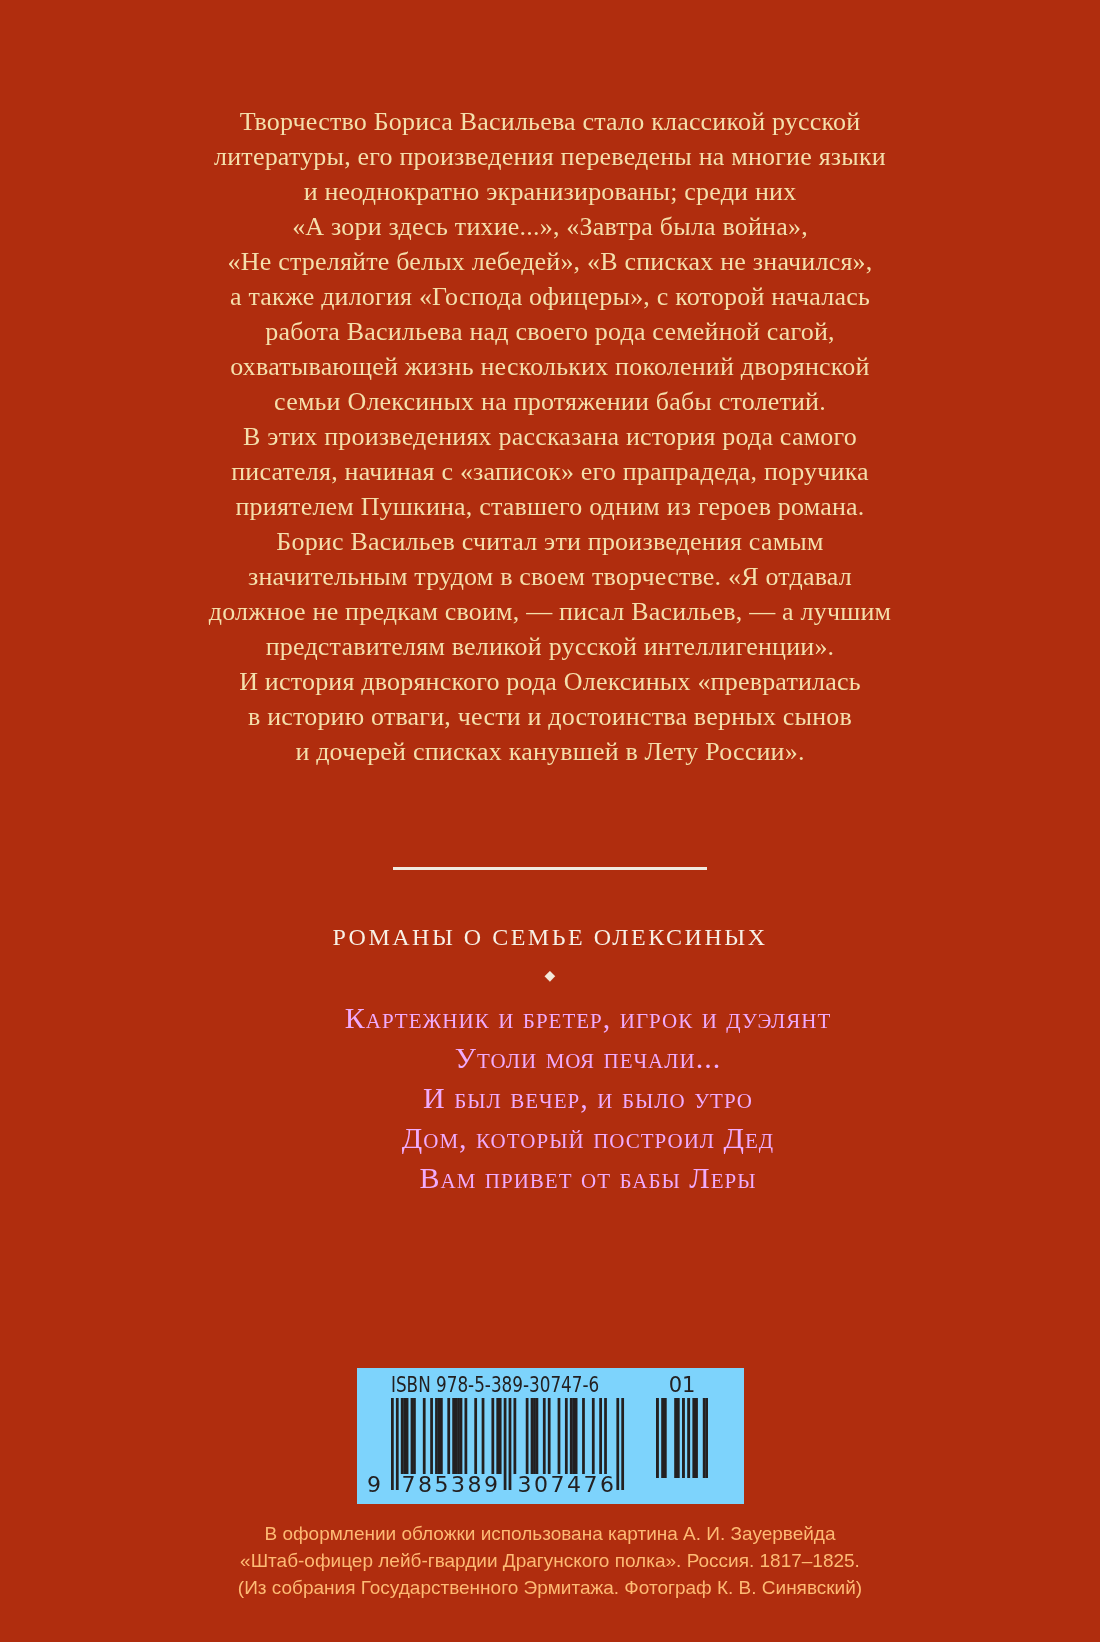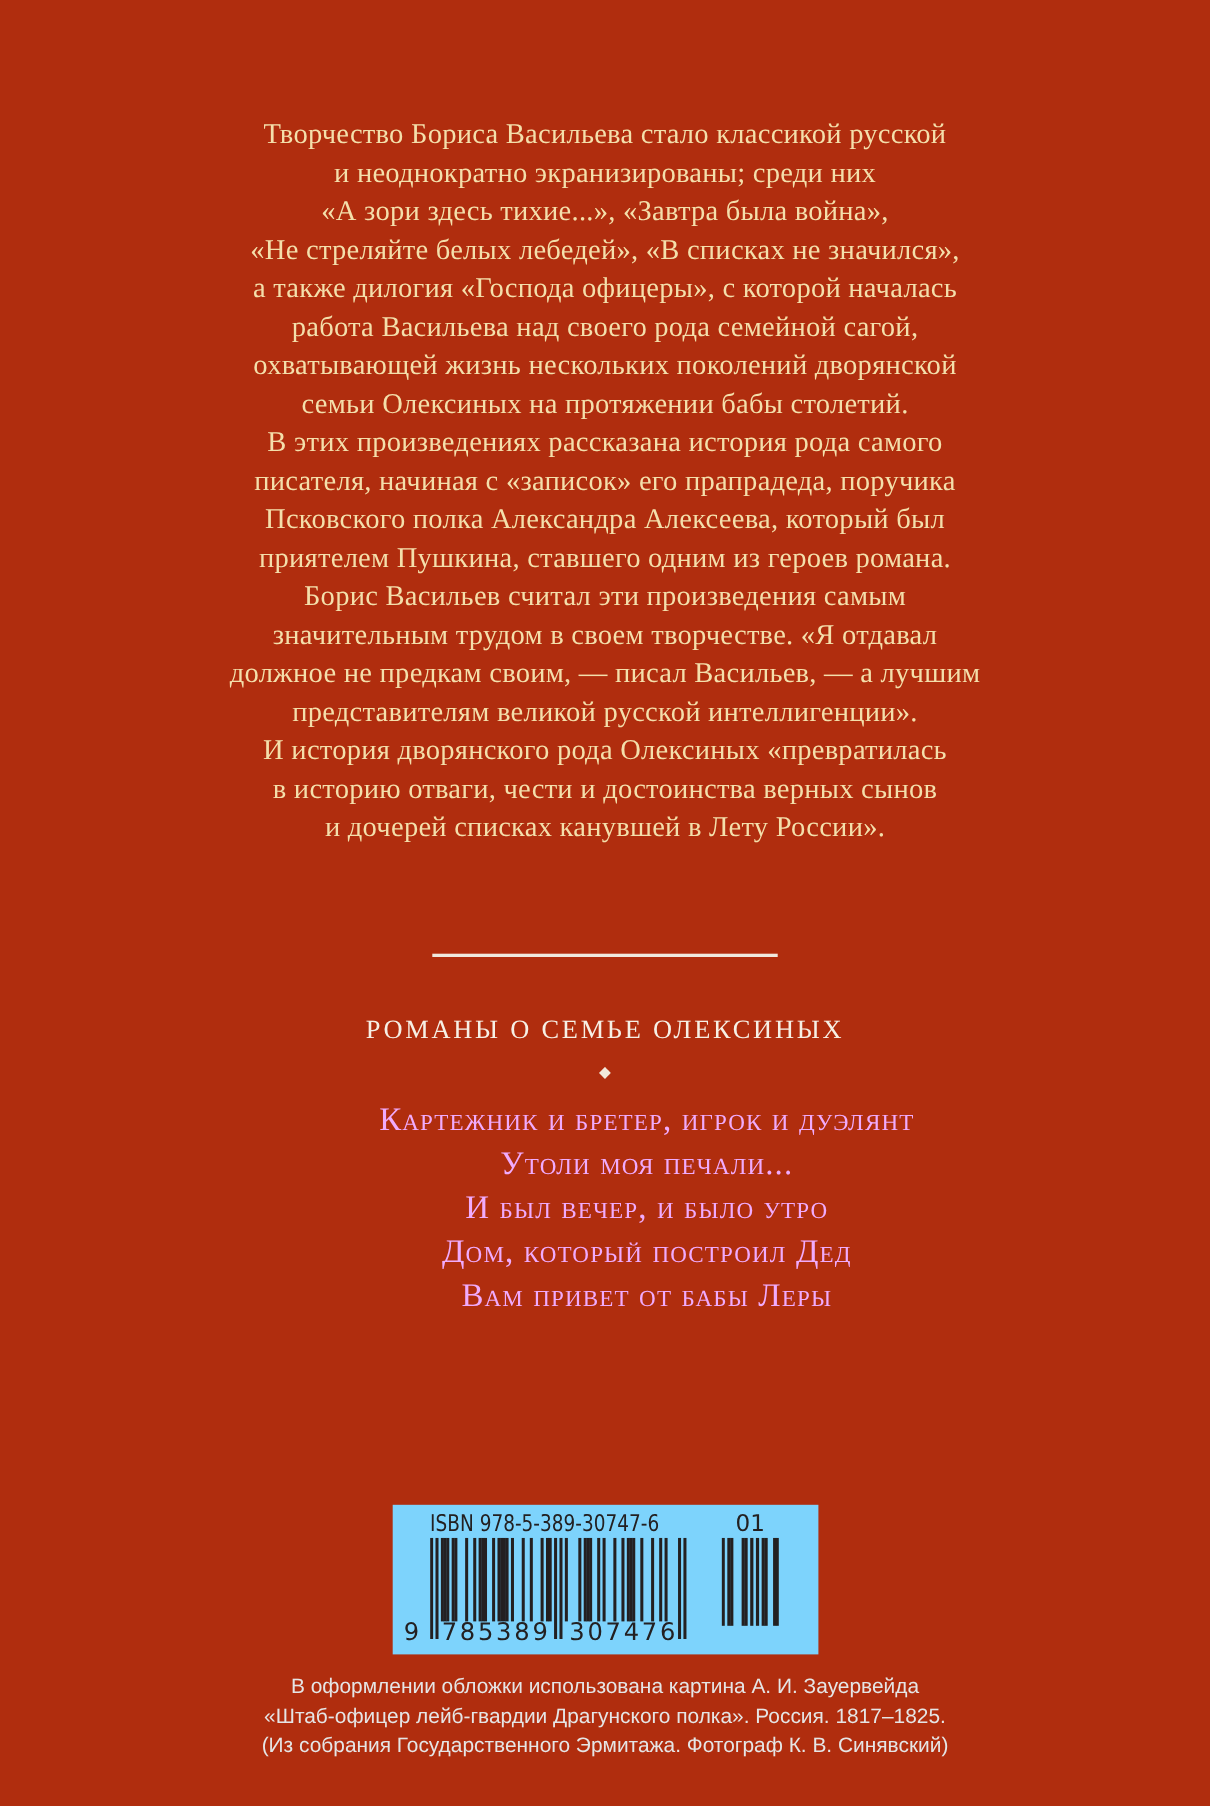--- a/index.html
+++ b/index.html
@@ -71,38 +71,38 @@
     letter-spacing: 2.5px;
   }
   .bc-d9 { left: 2px;   width: 30px;  letter-spacing: 0; }
   .bc-g1 { left: 41px;  width: 106px; }
   .bc-g2 { left: 153px; width: 114px; }
   .credits {
     position: absolute; top: 1520px; left: 70px; width: 960px;
     text-align: center;
     font-family: "Liberation Sans", sans-serif;
     font-size: 19px; line-height: 27px;
-    color: #e5e5e5;
+    color: #fdba74;
   }
 </style>
 </head>
 <body>
 
 <section class="annotation">
     <div class="annotation-line">Творчество Бориса Васильева стало классикой русской</div>
+    <div class="annotation-line">литературы, его произведения переведены на многие языки</div>
     <div class="annotation-line">и неоднократно экранизированы; среди них</div>
     <div class="annotation-line">«А зори здесь тихие...», «Завтра была война»,</div>
     <div class="annotation-line">«Не стреляйте белых лебедей», «В списках не значился»,</div>
     <div class="annotation-line">а также дилогия «Господа офицеры», с которой началась</div>
     <div class="annotation-line">работа Васильева над своего рода семейной сагой,</div>
     <div class="annotation-line">охватывающей жизнь нескольких поколений дворянской</div>
     <div class="annotation-line">семьи Олексиных на протяжении бабы столетий.</div>
     <div class="annotation-line">В этих произведениях рассказана история рода самого</div>
     <div class="annotation-line">писателя, начиная с «записок» его прапрадеда, поручика</div>
-    <div class="annotation-line">Псковского полка Александра Алексеева, который был</div>
     <div class="annotation-line">приятелем Пушкина, ставшего одним из героев романа.</div>
     <div class="annotation-line">Борис Васильев считал эти произведения самым</div>
     <div class="annotation-line">значительным трудом в своем творчестве. «Я отдавал</div>
     <div class="annotation-line">должное не предкам своим, — писал Васильев, — а лучшим</div>
     <div class="annotation-line">представителям великой русской интеллигенции».</div>
     <div class="annotation-line">И история дворянского рода Олексиных «превратилась</div>
     <div class="annotation-line">в историю отваги, чести и достоинства верных сынов</div>
     <div class="annotation-line">и дочерей списках канувшей в Лету России».</div>
   </section>
 

